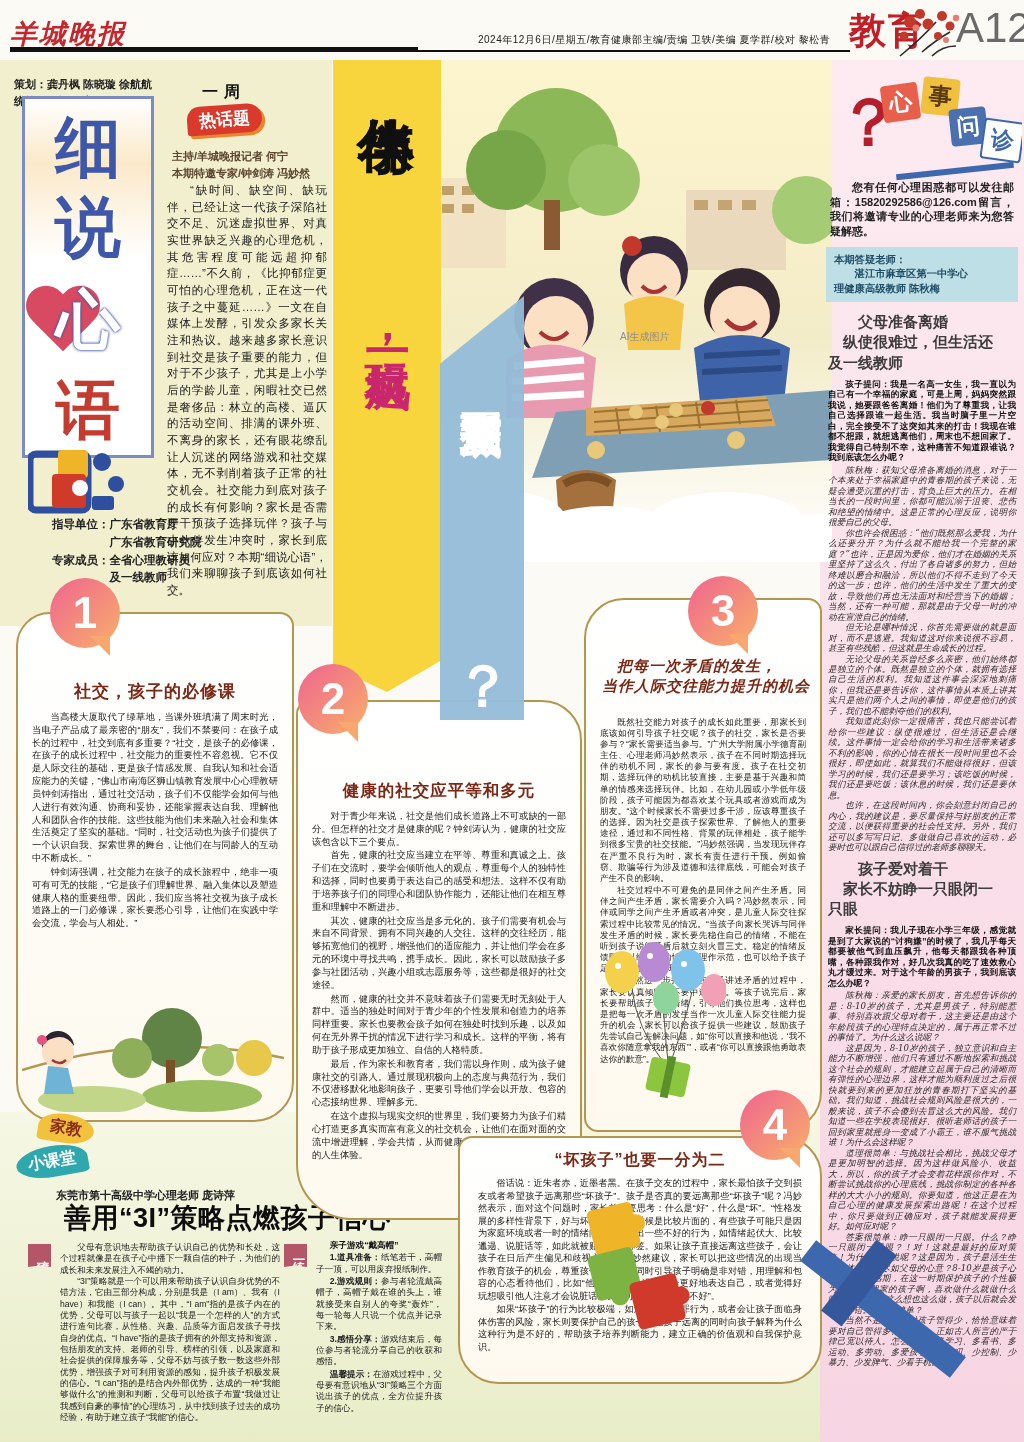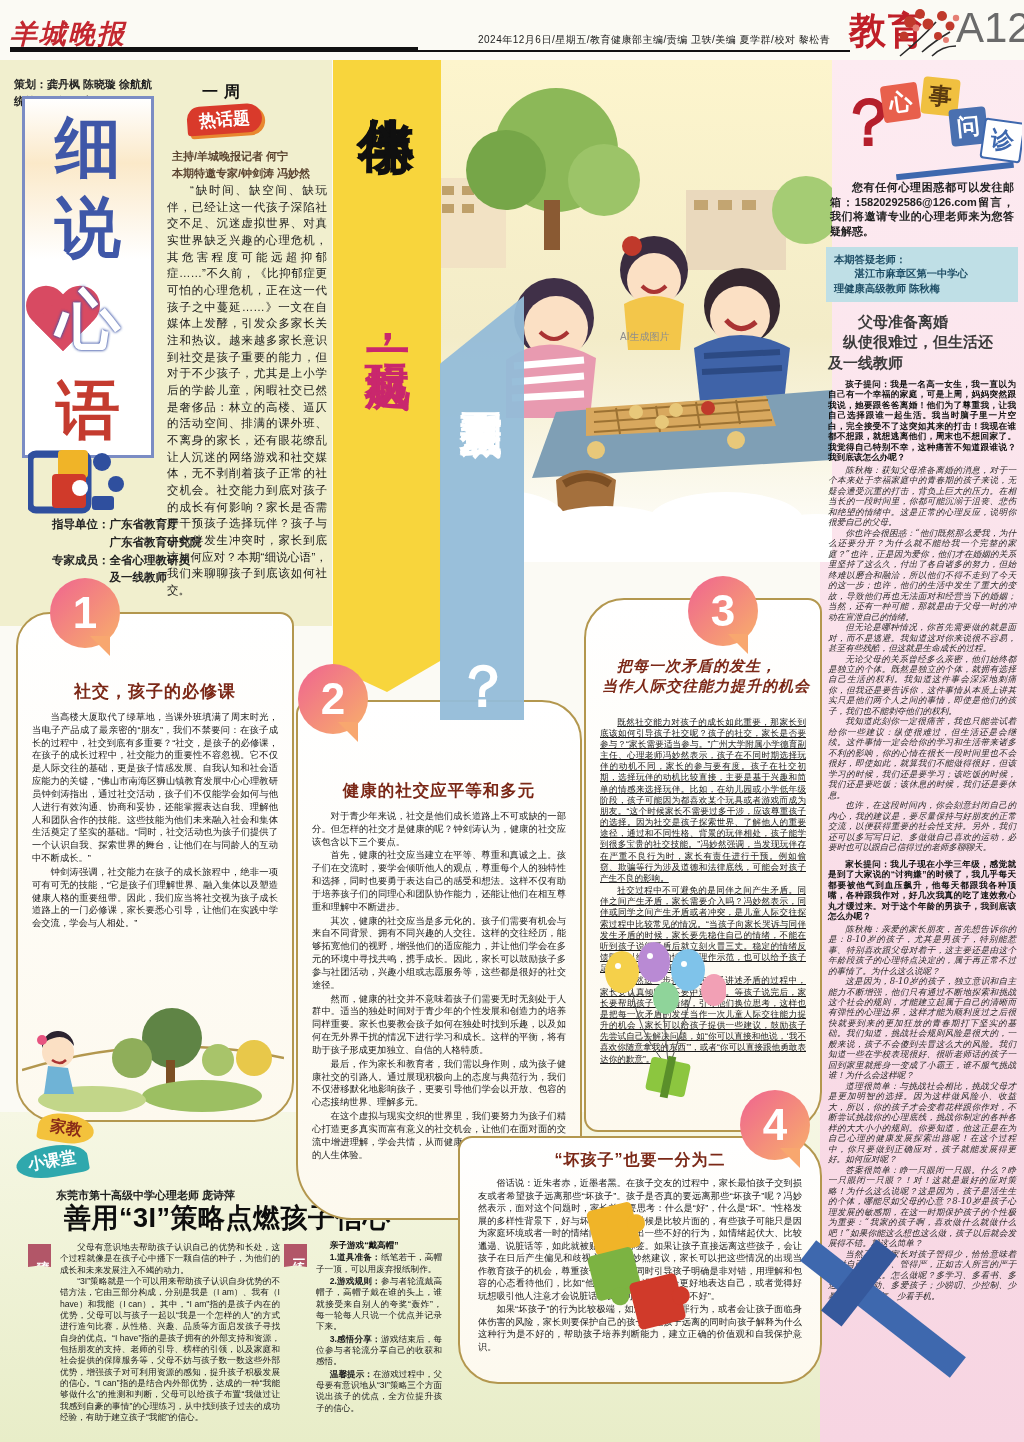--- a/index.html
+++ b/index.html
@@ -77,21 +77,21 @@
   .sec-title{font-weight:900;color:#7b2817;letter-spacing:1px;}
   .st1{margin:66px 0 8px;text-align:center;font-size:17px;}
   .st2{margin:78px 0 8px;text-align:center;font-size:16.5px;}
   .st3{margin:56px 10px 20px 16px;font-size:15px;line-height:1.35;font-style:italic;}
   .st3 .tl1{text-indent:1em;display:block;}
   .st4{margin:12px 0 6px;text-align:center;font-size:16px;}
   .paras{margin:0 14px;}
   .sec .paras p{margin:0 0 1px;text-align:justify;text-indent:2em;}
   .sec1 .paras p{font-size:9.3px;line-height:1.38;}
   .sec2 .paras p{font-size:9.3px;line-height:1.38;}
-  .sec3 .paras p{font-size:8.6px;line-height:1.3;text-decoration:underline;}
+  .sec3 .paras p{font-size:8.6px;line-height:1.3;}
   .sec4 .paras p{font-size:9.2px;line-height:1.36;}
   .sec4 .paras{margin:0 18px;}
 
   
   .girl-trees{left:22px;top:1000px;width:262px;height:112px;z-index:3;}
   .balloons{left:596px;top:938px;width:130px;height:175px;z-index:7;}
   .puzzle2{left:572px;top:1192px;width:140px;height:145px;z-index:7;}
   .ribbon{left:788px;top:1296px;width:190px;height:26px;background:#3e68ae;transform:rotate(38deg);z-index:7;}
   .ribbon2{left:846px;top:1238px;width:26px;height:90px;background:#35589c;transform:rotate(38deg);z-index:7;}
   .puzzle-logo{left:28px;top:448px;width:112px;height:66px;}
@@ -431,20 +431,25 @@
     <p class="ques">孩子提问：我是一名高一女生，我一直以为自己有一个幸福的家庭，可是上周，妈妈突然跟我说，她要跟爸爸离婚！他们为了尊重我，让我自己选择跟谁一起生活。我当时脑子里一片空白，完全接受不了这突如其来的打击！我现在谁都不想跟，就想逃离他们，周末也不想回家了。我觉得自己特别不幸，这种痛苦不知道跟谁说？我到底该怎么办呢？</p>
     <div class="answers">
         <p class="p">陈秋梅：获知父母准备离婚的消息，对于一个本来处于幸福家庭中的青春期的孩子来说，无疑会遭受沉重的打击，背负上巨大的压力。在相当长的一段时间里，你都可能沉溺于沮丧、悲伤和绝望的情绪中。这是正常的心理反应，说明你很爱自己的父母。</p>
         <p class="p">你也许会很困惑：“他们既然那么爱我，为什么还要分开？为什么就不能给我一个完整的家庭？”也许，正是因为爱你，他们才在婚姻的关系里坚持了这么久，付出了各自诸多的努力，但始终难以磨合和融洽，所以他们不得不走到了今天的这一步；也许，他们的生活中发生了重大的变故，导致他们再也无法面对和经营当下的婚姻；当然，还有一种可能，那就是由于父母一时的冲动在宣泄自己的情绪。</p>
         <p class="p">但无论是哪种情况，你首先需要做的就是面对，而不是逃避。我知道这对你来说很不容易，甚至有些残酷，但这就是生命成长的过程。</p>
         <p class="p">无论父母的关系曾经多么亲密，他们始终都是独立的个体。既然是独立的个体，就拥有选择自己生活的权利。我知道这件事会深深地刺痛你，但我还是要告诉你，这件事情从本质上讲其实只是他们两个人之间的事情，即使是他们的孩子，我们也不能剥夺他们的权利。</p>
         <p class="p">我知道此刻你一定很痛苦，我也只能尝试着给你一些建议：纵使很难过，但生活还是会继续。这件事情一定会给你的学习和生活带来诸多不利的影响，你的心情在很长一段时间里也不会很好，即使如此，就算我们不能做得很好，但该学习的时候，我们还是要学习；该吃饭的时候，我们还是要吃饭；该休息的时候，我们还是要休息。</p>
         <p class="p">也许，在这段时间内，你会刻意封闭自己的内心，我的建议是，要尽量保持与好朋友的正常交流，以便获得重要的社会性支持。另外，我们还可以多写写日记、多做做自己喜欢的运动，必要时也可以跟自己信得过的老师多聊聊天。</p>
       </div>
 
+    <div class="qa-title">
+      <span class="l1">孩子爱对着干</span>
+      <span class="l2">家长不妨睁一只眼闭一</span>
+      <span class="l3">只眼</span>
+    </div>
     <p class="ques">家长提问：我儿子现在小学三年级，感觉就是到了大家说的“讨狗嫌”的时候了，我几乎每天都要被他气到血压飙升，他每天都跟我各种顶嘴，各种跟我作对，好几次我真的吃了速效救心丸才缓过来。对于这个年龄的男孩子，我到底该怎么办呢？</p>
     <div class="answers">
         <p class="p">陈秋梅：亲爱的家长朋友，首先想告诉你的是：8-10岁的孩子，尤其是男孩子，特别能惹事、特别喜欢跟父母对着干，这主要还是由这个年龄段孩子的心理特点决定的，属于再正常不过的事情了。为什么这么说呢？</p>
         <p class="p">这是因为，8-10岁的孩子，独立意识和自主能力不断增强，他们只有通过不断地探索和挑战这个社会的规则，才能建立起属于自己的清晰而有弹性的心理边界，这样才能为顺利度过之后很快就要到来的更加狂放的青春期打下坚实的基础。我们知道，挑战社会规则风险是很大的，一般来说，孩子不会傻到去冒这么大的风险。我们知道一些在学校表现很好、很听老师话的孩子一回到家里就摇身一变成了小霸王，谁不服气挑战谁！为什么会这样呢？</p>
         <p class="p">道理很简单：与挑战社会相比，挑战父母才是更加明智的选择。因为这样做风险小、收益大，所以，你的孩子才会变着花样跟你作对，不断尝试挑战你的心理底线，挑战你制定的各种各样的大大小小的规则。你要知道，他这正是在为自己心理的健康发展探索出路呢！在这个过程中，你只要做到正确应对，孩子就能发展得更好。如何应对呢？</p>
         <p class="p">答案很简单：睁一只眼闭一只眼。什么？睁一只眼闭一只眼？！对！这就是最好的应对策略！为什么这么说呢？这是因为，孩子是活生生的个体，哪能尽如父母的心意？8-10岁是孩子心理发展的敏感期，在这一时期保护孩子的个性极为重要：“我家的孩子啊，喜欢做什么就做什么吧！”如果你能这么想也这么做，孩子以后就会发展得不错。就这么简单？</p>
         <p class="p">当然不是！家长对孩子管得少，恰恰意味着要对自己管得多、管得严，正如古人所言的严于律己宽以待人。怎么做呢？多学习、多看书、多运动、多劳动、多爱孩子；少唠叨、少控制、少暴力、少发脾气、少看手机。</p>
       </div>
   </div>
 

